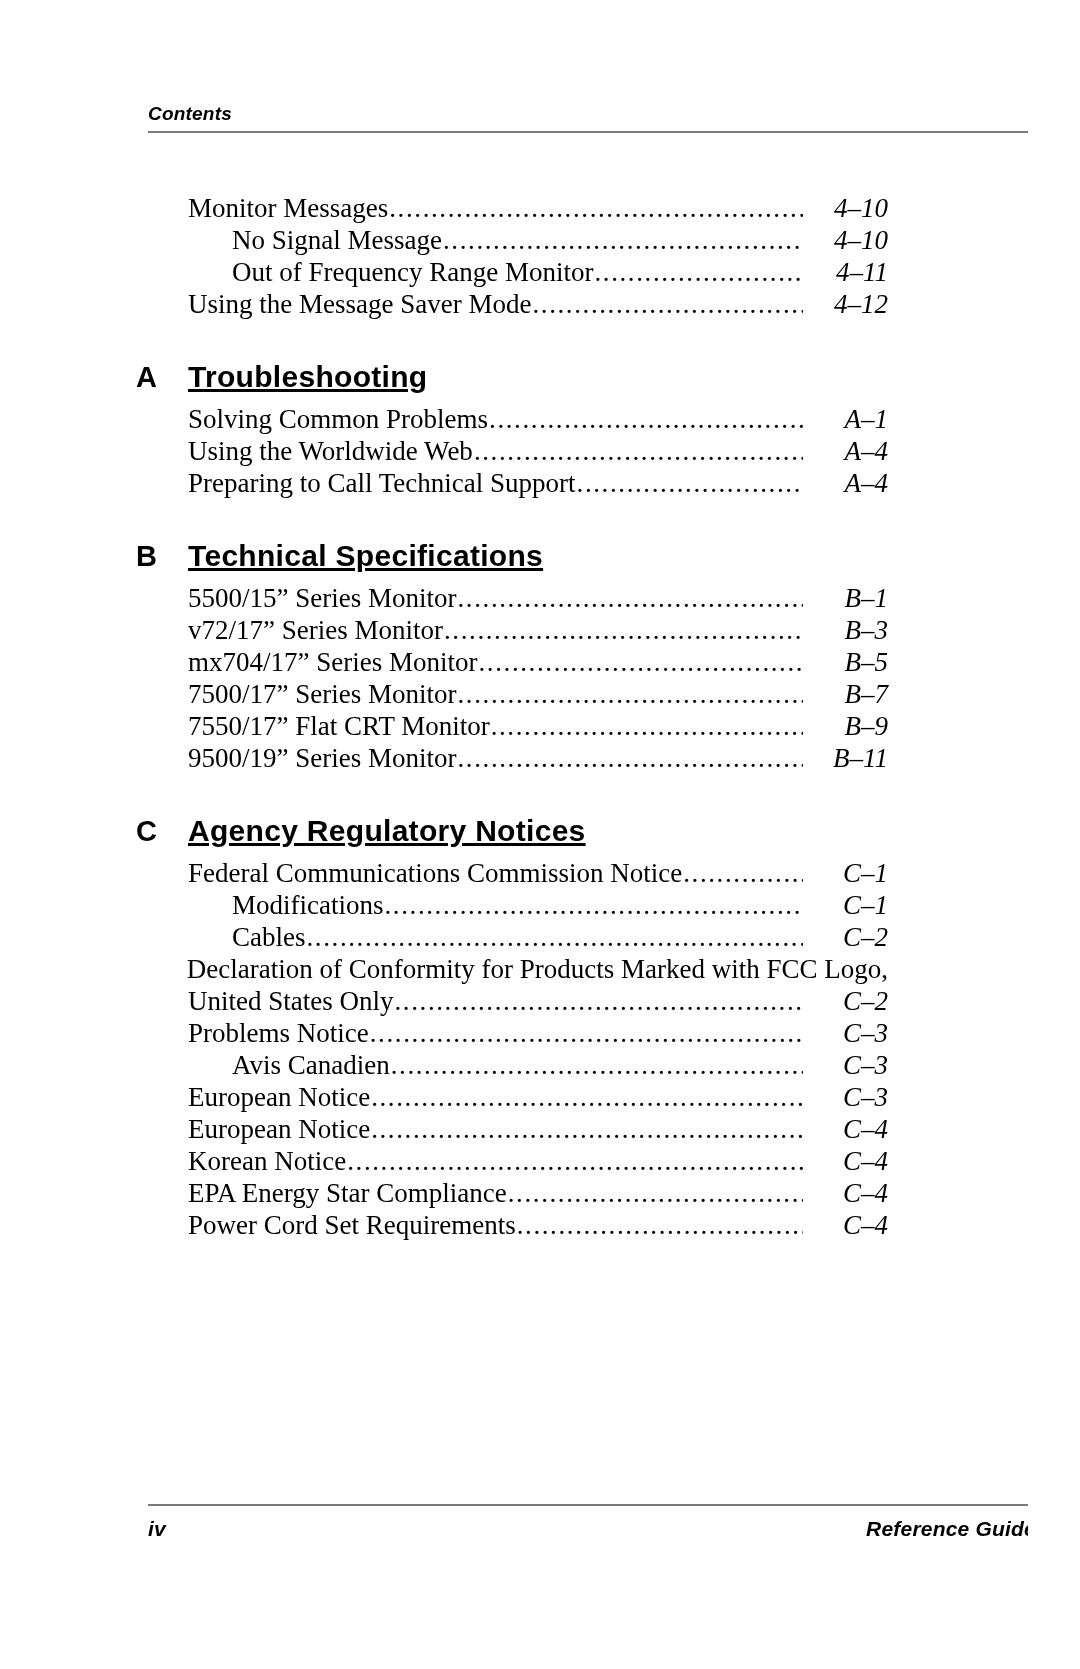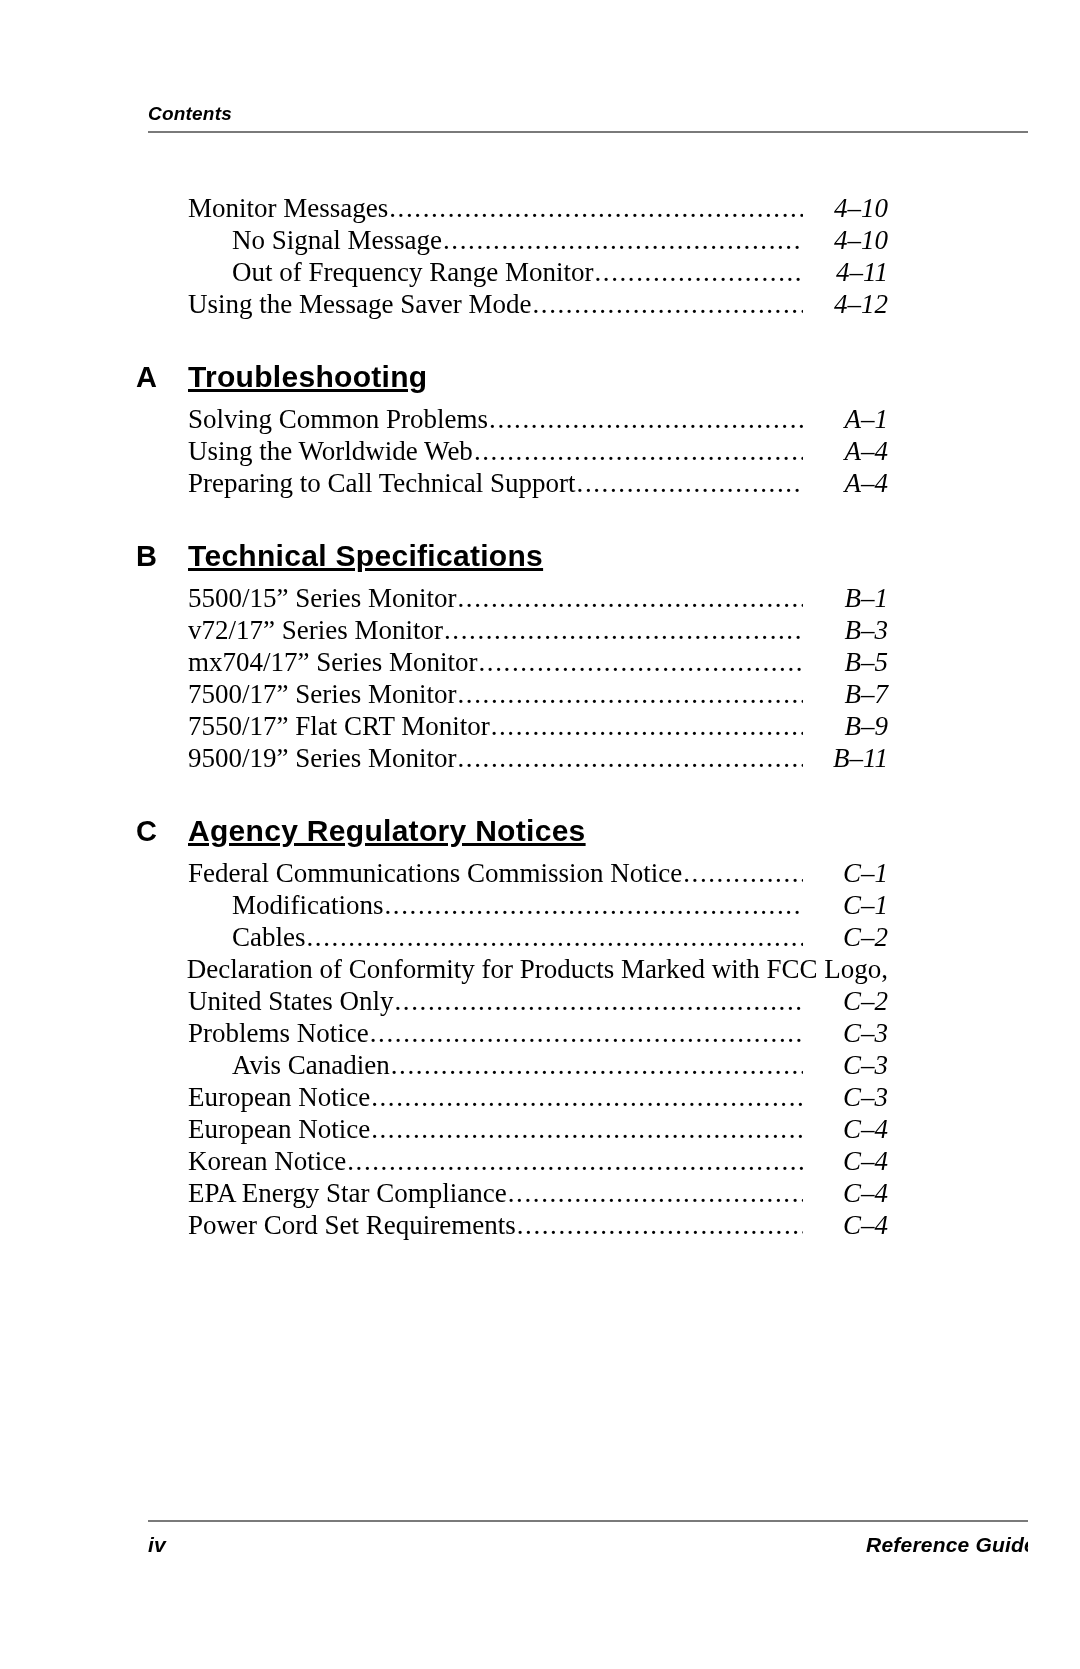--- a/index.html
+++ b/index.html
@@ -102,21 +102,21 @@
     padding-left: 44px;
   }
 
   .group { margin-bottom: 0; }
   .group.first { margin-top: 0; }
 
   
   .footer {
     position: absolute;
     left: 96px;
-    bottom: 128px;
+    bottom: 144px;
     width: 888px;
   }
   .footer-rule {
     border-top: 2px solid #7a7a7a;
     width: 100%;
   }
   .footer-row {
     display: flex;
     justify-content: space-between;
     align-items: baseline;

